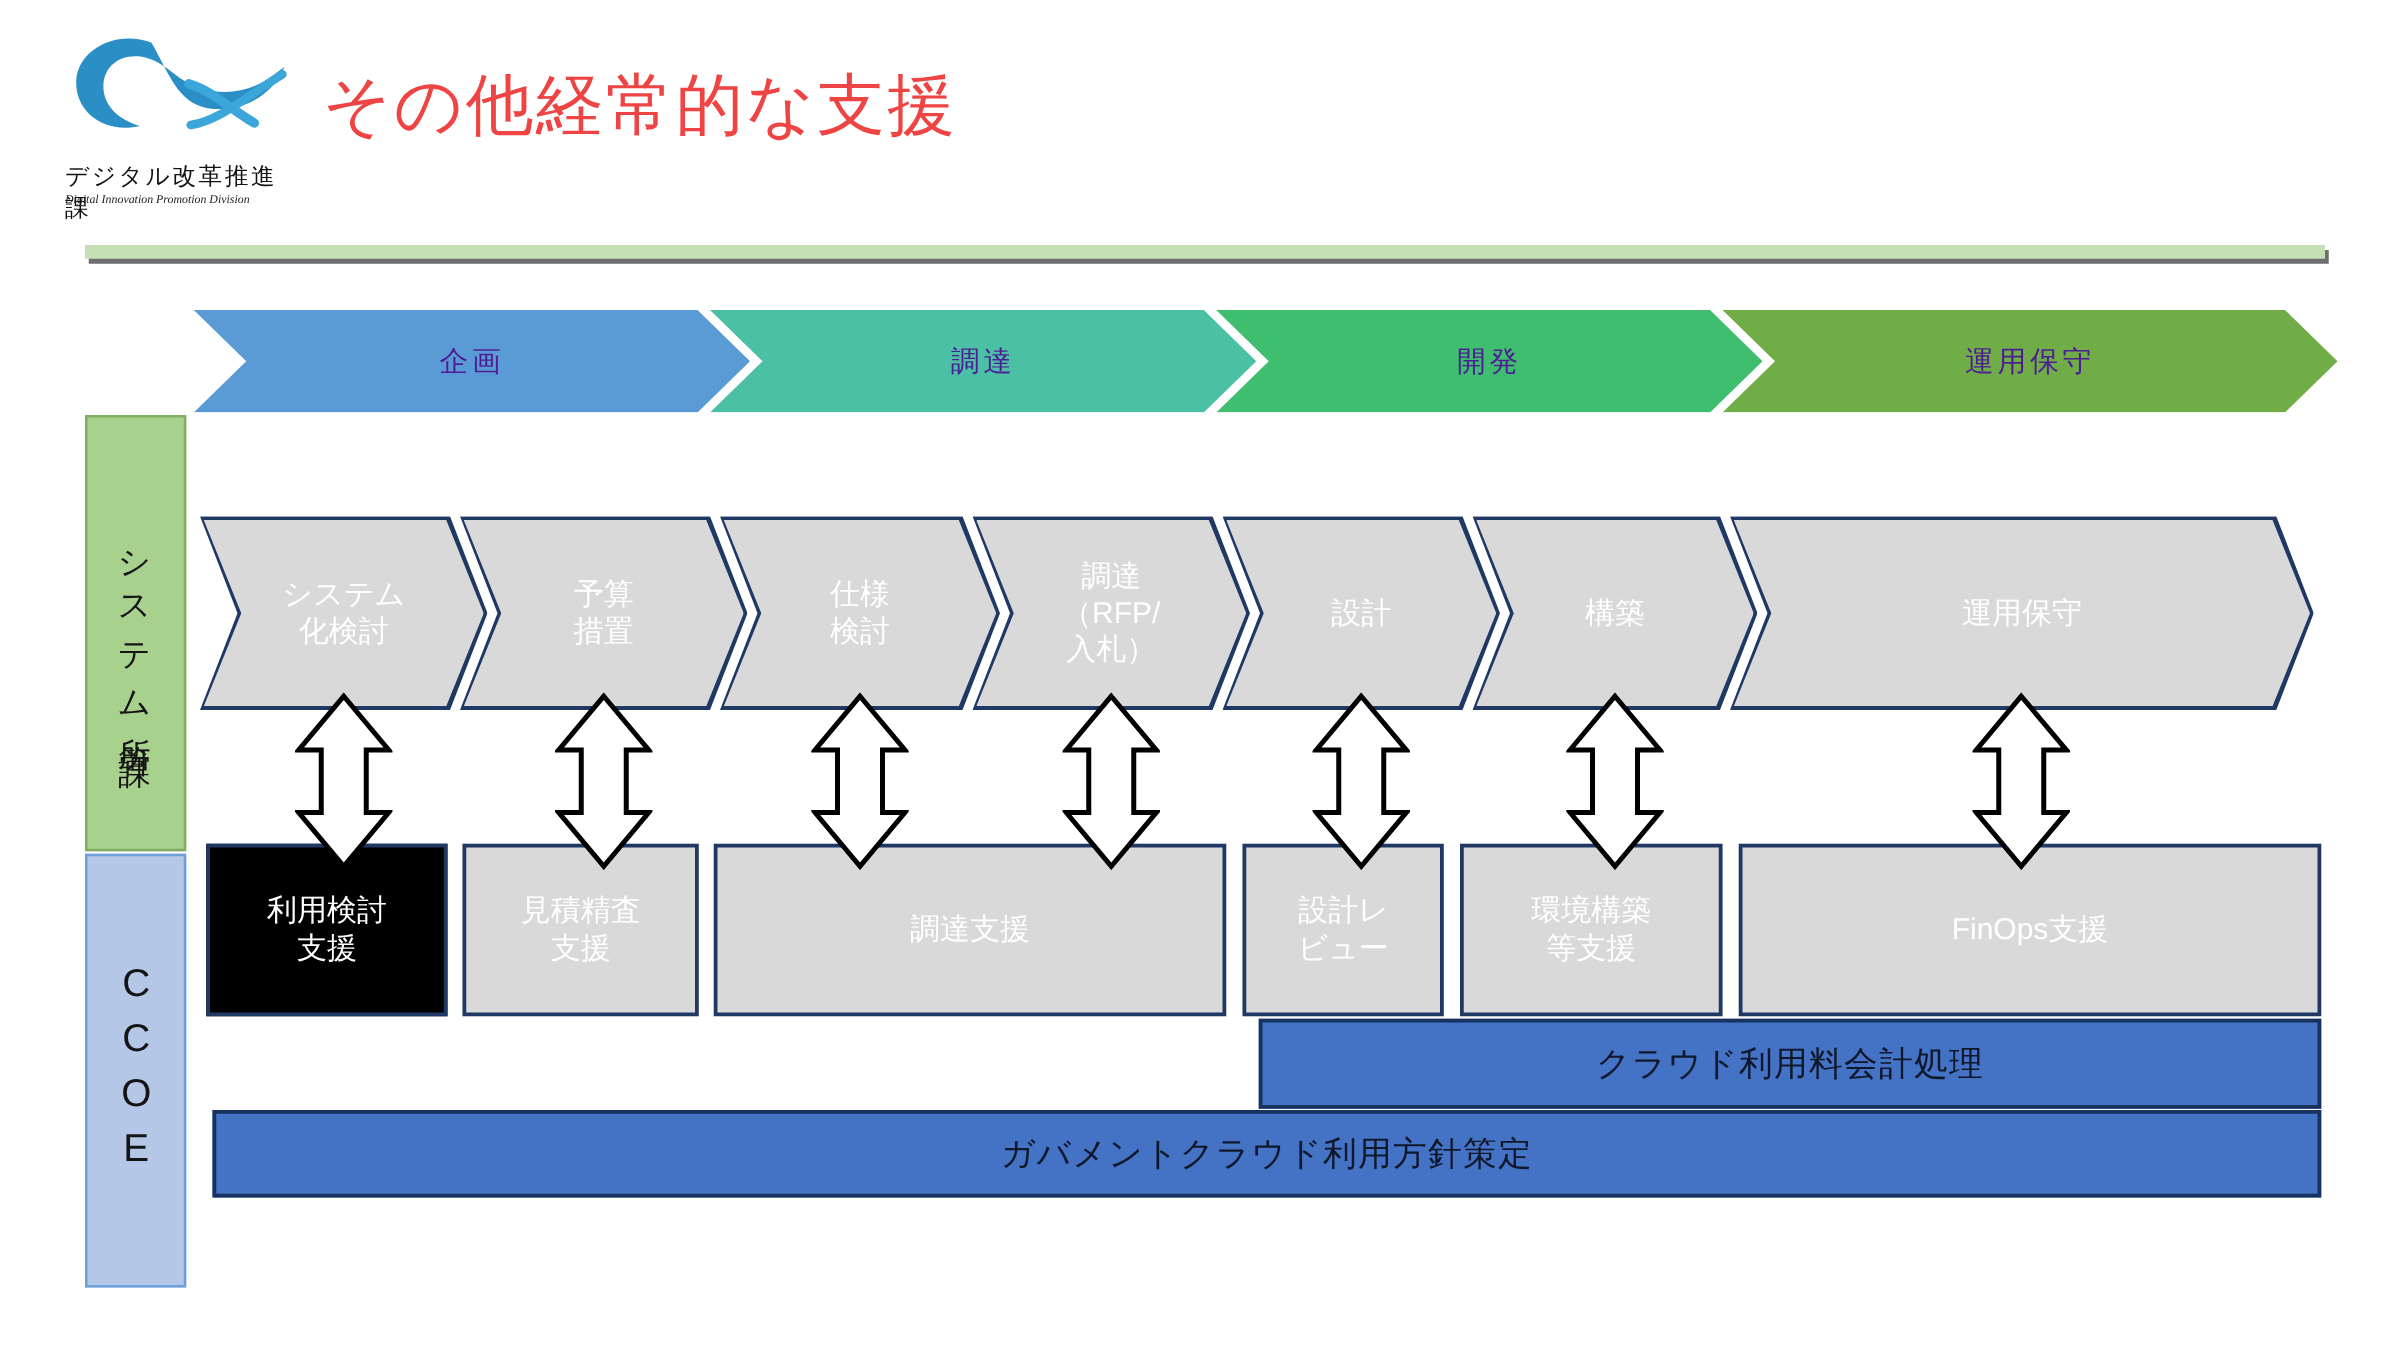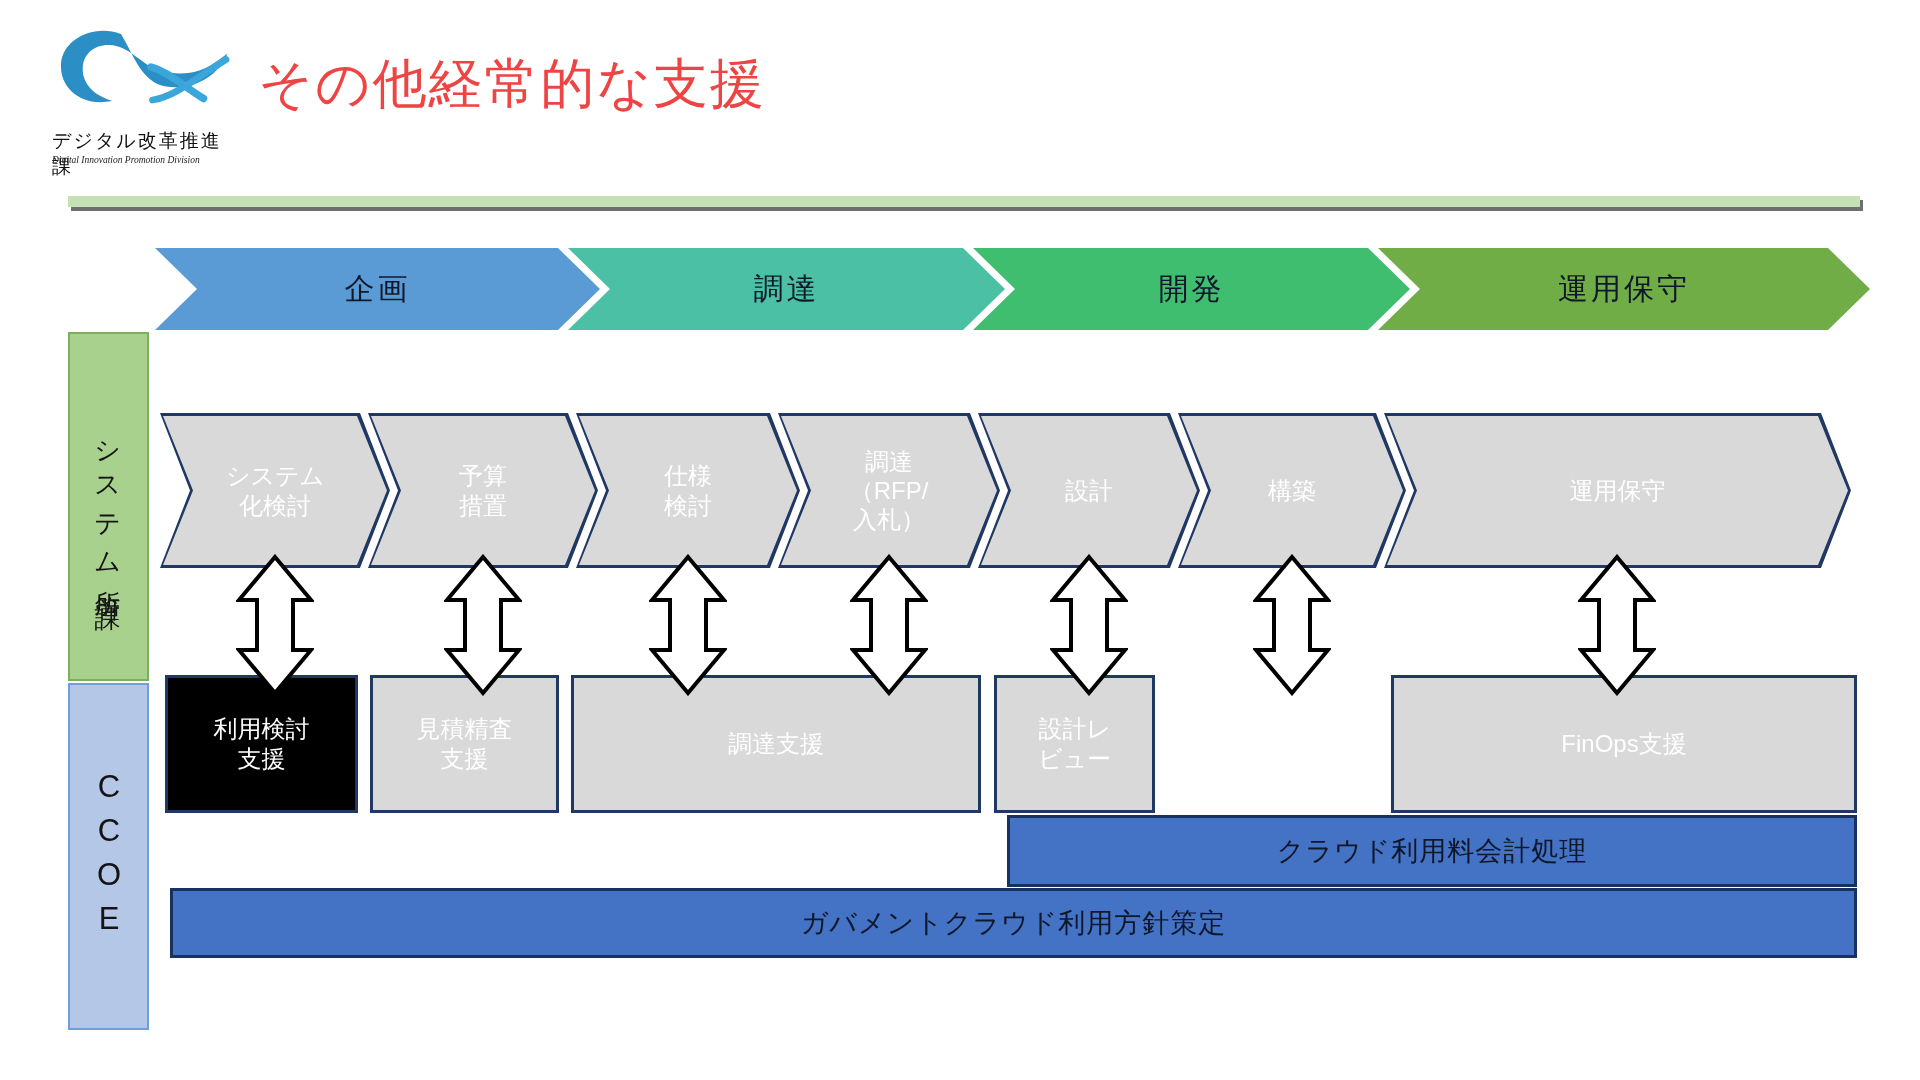--- a/index.html
+++ b/index.html
@@ -11,21 +11,21 @@
 
   
   #org-ja{left:52px;top:128px;width:190px;text-align:left;font-size:19px;font-weight:normal;color:#111;letter-spacing:2px;}
   #org-en{left:52px;top:155px;width:190px;text-align:left;font-size:9.5px;font-style:italic;font-family:"Liberation Serif","DejaVu Serif",serif;color:#222;}
   #page-title{left:258px;top:48px;font-size:54px;color:#ef4444;letter-spacing:2px;}
   #title-divider{left:68px;top:196px;width:1792px;height:11px;box-shadow:3px 4px 0 #6f6f6f;}
 
   
   .phase{height:82px;top:248px;display:flex;align-items:center;justify-content:center;
     clip-path:polygon(0 0,calc(100% - 42px) 0,100% 50%,calc(100% - 42px) 100%,0 100%,42px 50%);}
-  .phase span{color:#0f172a;font-size:30px;letter-spacing:3px;}
+  .phase span{color:#4c1d95;font-size:23px;letter-spacing:3px;}
 
   
   .lane{display:flex;align-items:center;justify-content:center;}
   .lane span{writing-mode:vertical-rl;text-orientation:upright;color:#141414;}
   #lane-system{left:68px;top:332px;width:77px;height:345px;border:2px solid #7fae5f;}
   #lane-system span{font-size:26px;letter-spacing:7px;}
   #lane-ccoe{left:68px;top:683px;width:77px;height:343px;border:2px solid #6f9fd8;}
   #lane-ccoe span{font-size:31px;letter-spacing:9px;}
 
   
@@ -158,20 +158,24 @@
     <span>見積精査
 支援</span>
   </div>
   <div class="abs sbox" style="left: 571px; width: 404px; border: 3px solid rgb(31, 56, 100); background: rgb(217, 217, 217); align-items: center;">
     <span>調達支援</span>
   </div>
   <div class="abs sbox" style="left: 994px; width: 155px; border: 3px solid rgb(31, 56, 100); background: rgb(217, 217, 217); text-align: right;">
     <span>設計レ
 ビュー</span>
   </div>
+  <div class="abs sbox" style="left: 1168px; width: 204px; border: 3px solid rgb(31, 56, 100); background: rgb(217, 217, 217);">
+    <span>環境構築
+等支援</span>
+  </div>
   <div class="abs sbox" style="left: 1391px; width: 460px; border: 3px solid rgb(31, 56, 100); background: rgb(217, 217, 217);">
     <span>FinOps支援</span>
   </div>
 
   <div class="abs bar" id="bar-1" style="border: 3px solid rgb(23, 50, 94); background: rgb(68, 114, 196);">
     <span>クラウド利用料会計処理</span>
   </div>
   <div class="abs bar" id="bar-2" style="border: 3px solid rgb(23, 50, 94); background: rgb(68, 114, 196);">
     <span>ガバメントクラウド利用方針策定</span>
   </div>

